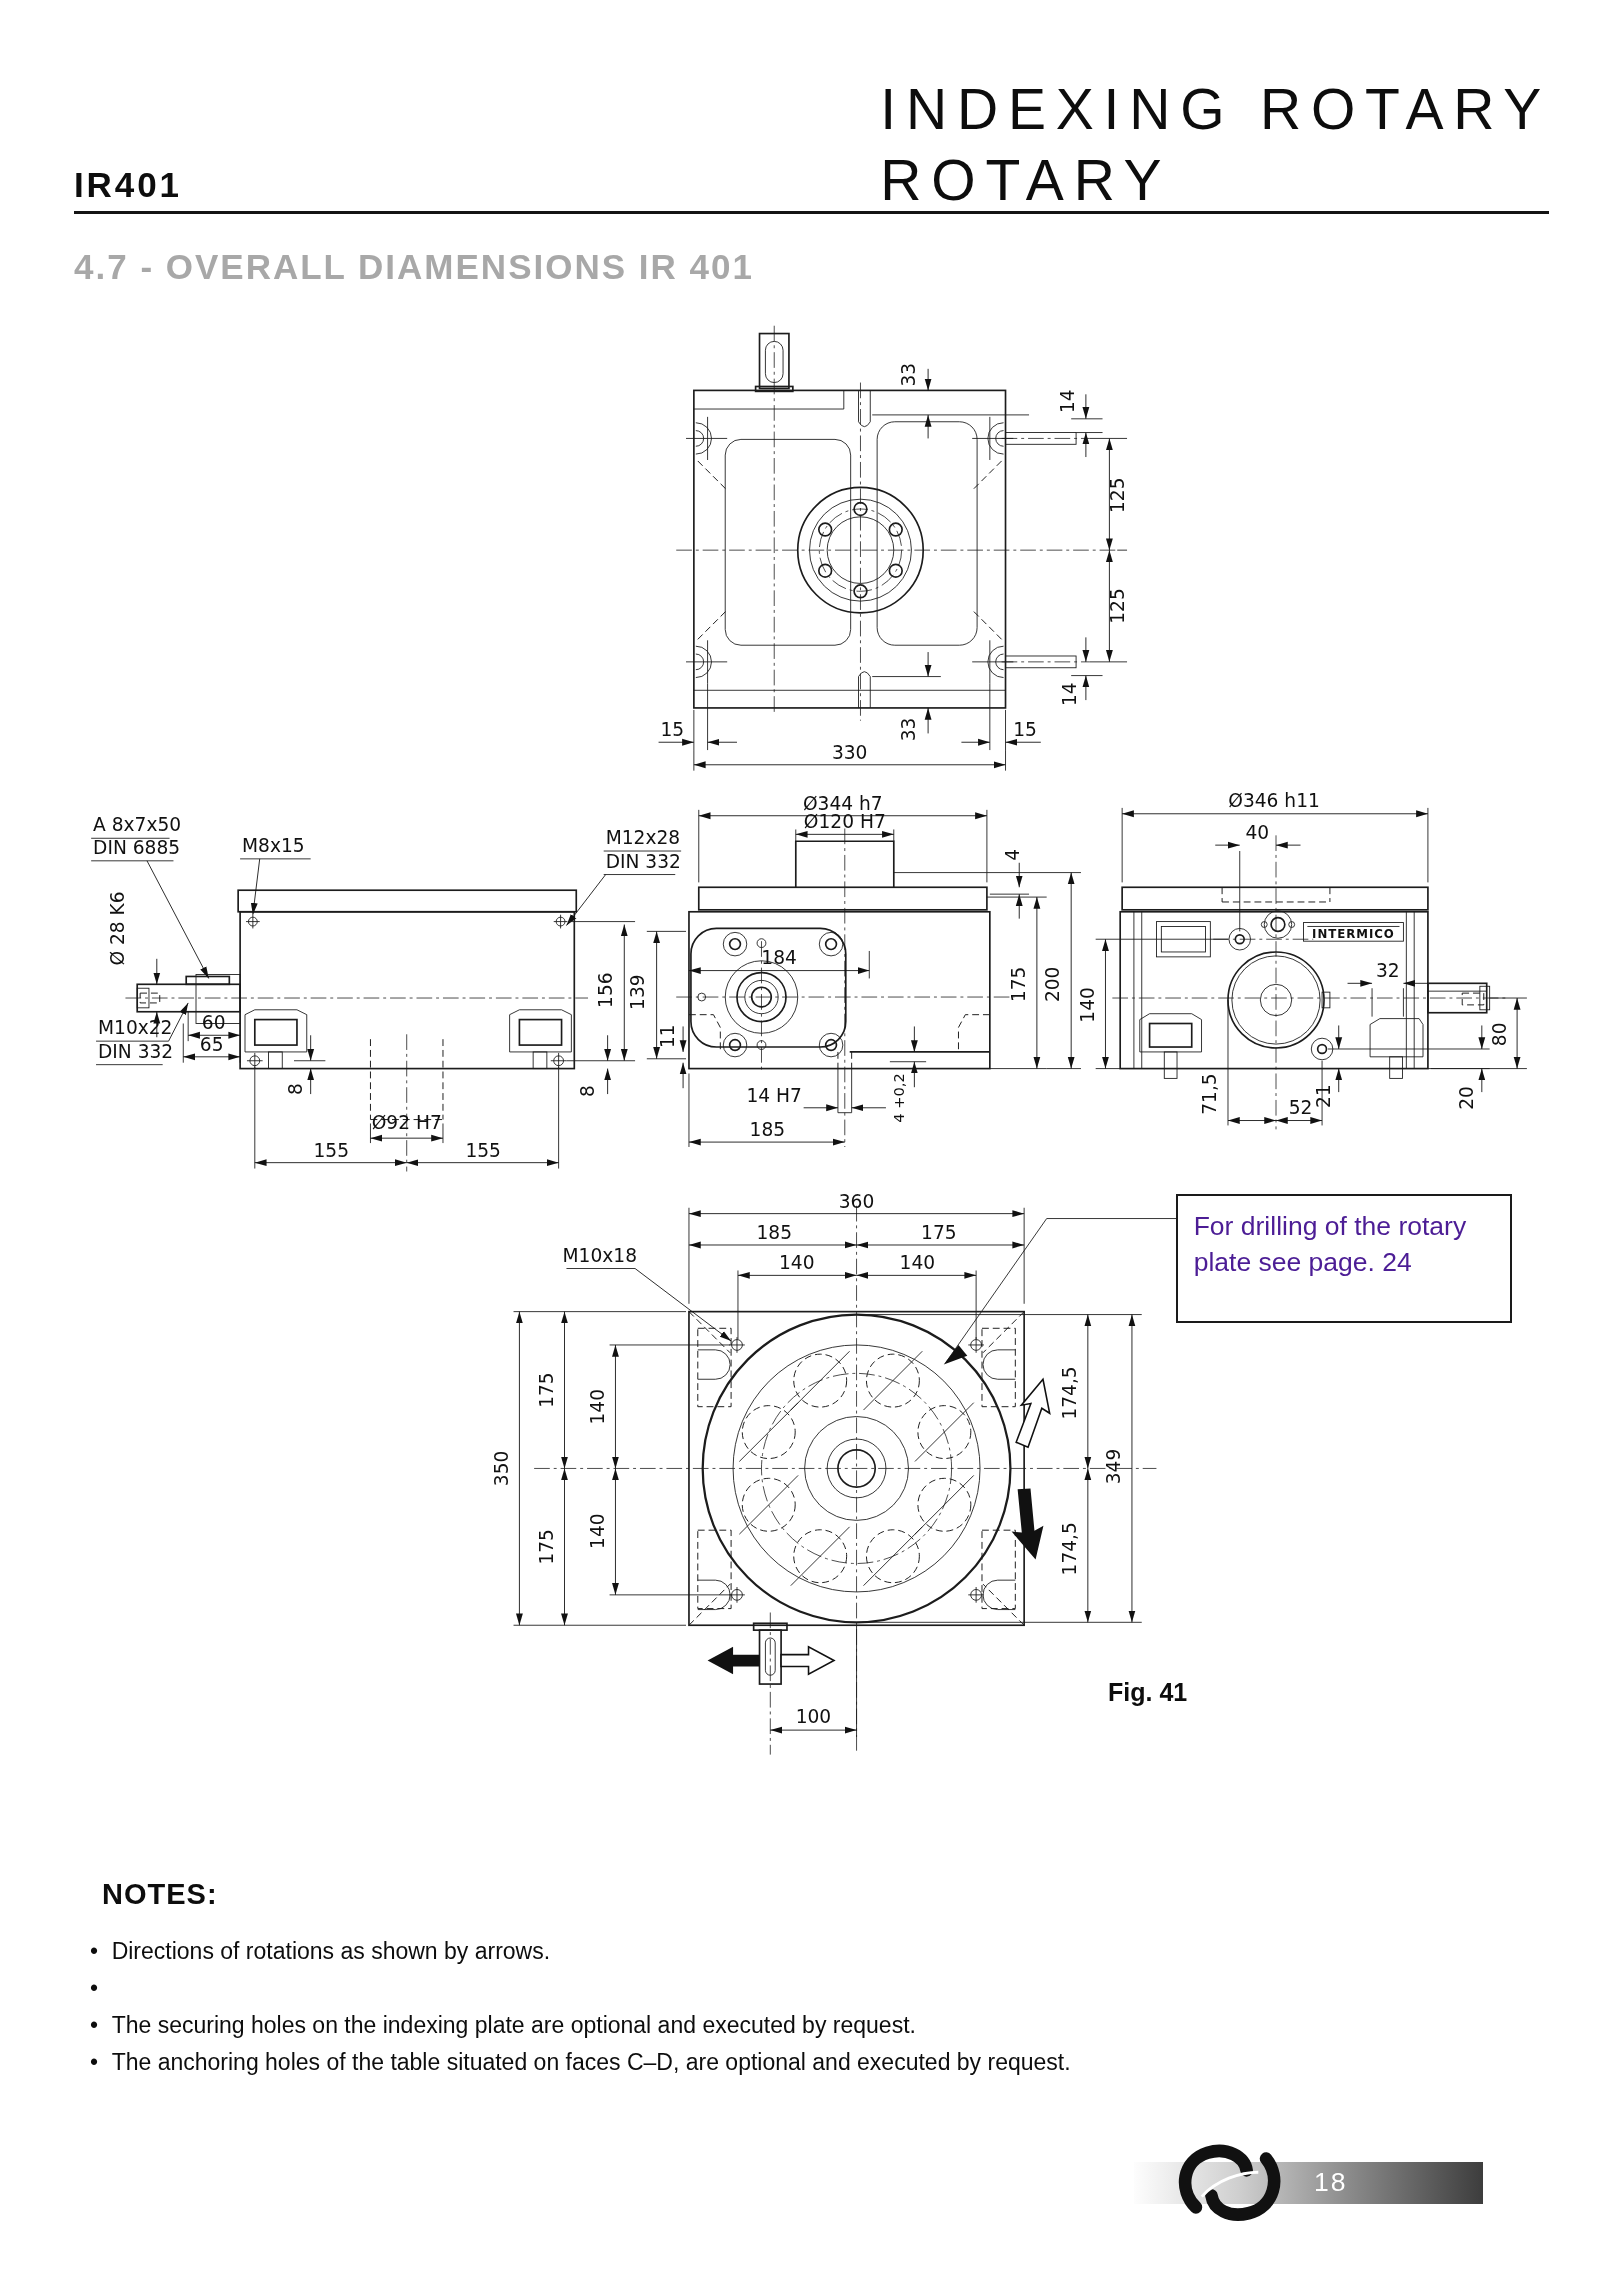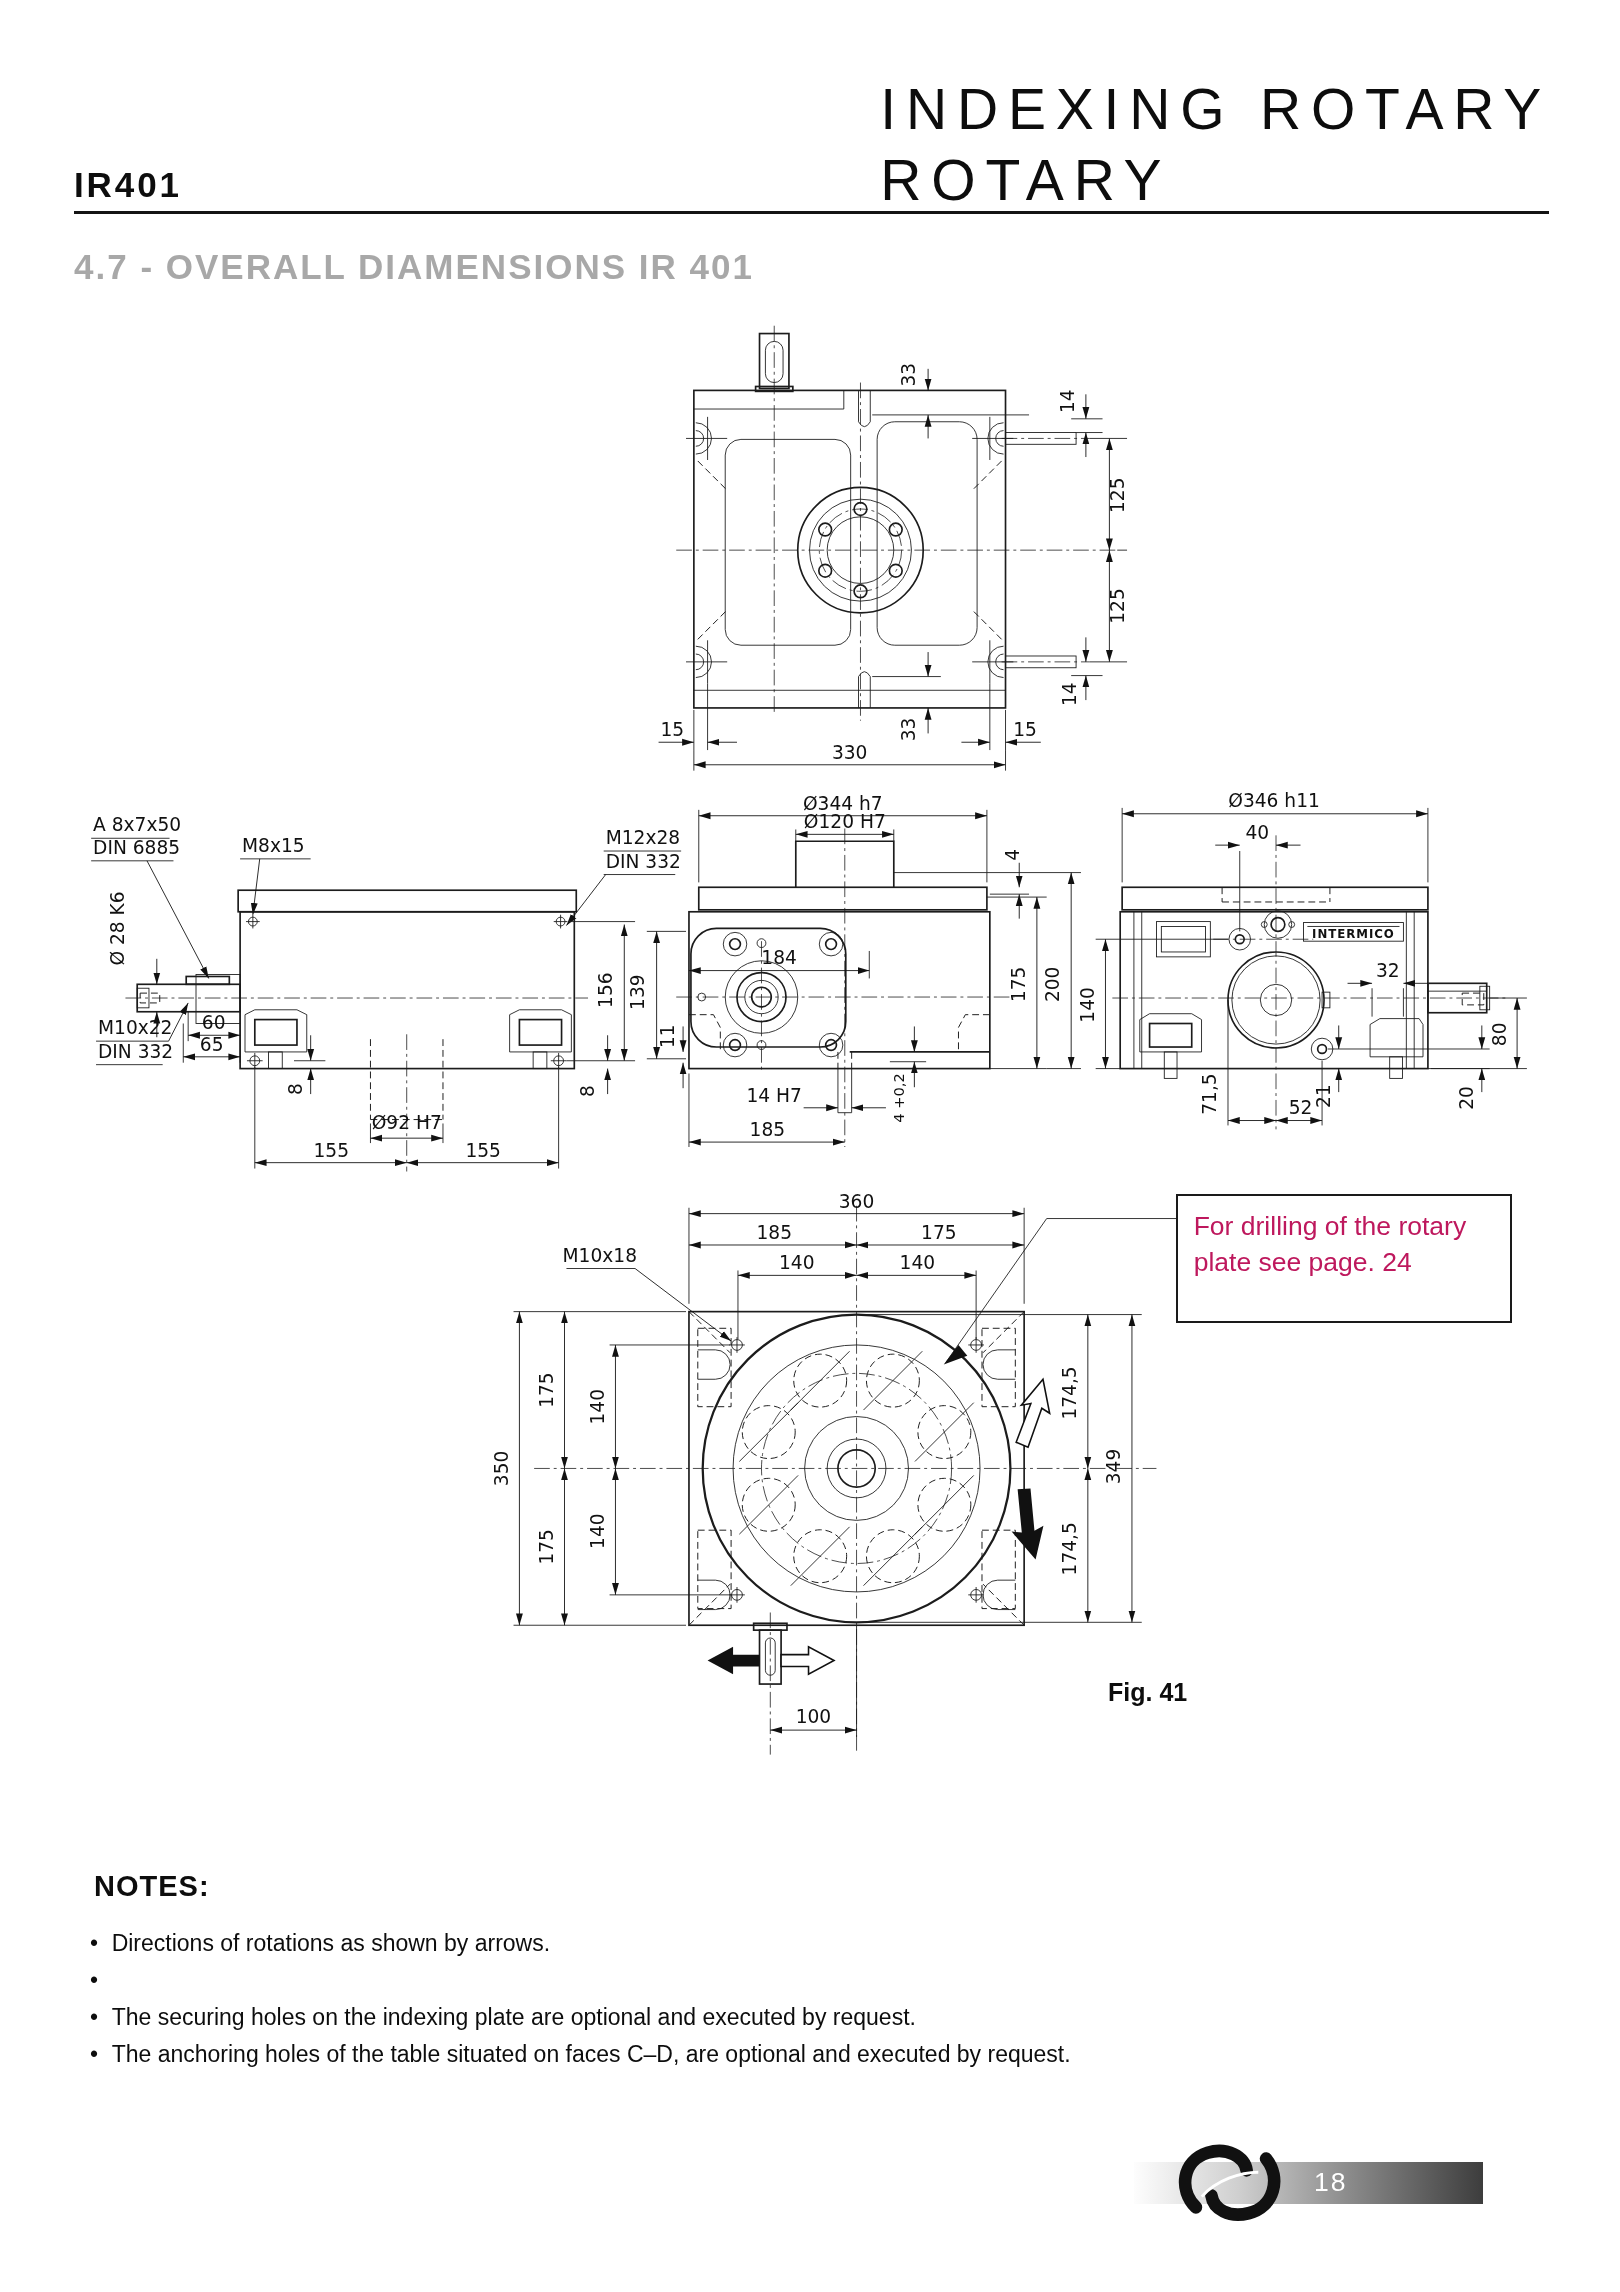--- a/index.html
+++ b/index.html
@@ -5,24 +5,24 @@
   html,body{margin:0;padding:0;background:#e8e8e8}
   .page{position:relative;width:1620px;height:2293px;background:#ffffff;
         font-family:"Liberation Sans",sans-serif;color:#111;overflow:hidden}
   .abs{position:absolute}
   .brand{right:69px;top:74px;text-align:left;font-size:57px;line-height:71px;
          letter-spacing:9.8px;font-weight:400;color:#0d0d0d}
   .model{left:74px;top:165px;font-size:35px;letter-spacing:2.9px;font-weight:700;color:#0d0d0d}
   .rule{left:74px;top:211px;width:1475px;height:2.9px;background:#141414}
   .section-title{left:74px;top:247px;font-size:35px;font-weight:700;color:#a8a8a8;letter-spacing:2px}
   .callout{left:1176px;top:1194px;width:336px;height:129px;box-sizing:border-box;
-           border:2px solid #1a1a1a;padding:11.8px 15.7px;font-size:26.5px;line-height:36px;color:#be185d}
+           border:2px solid #1a1a1a;padding:11.8px 15.7px;font-size:26.5px;line-height:36px;color:#4c1d95}
   .figlabel{left:1108px;top:1678px;font-size:25px;font-weight:700;color:#0d0d0d}
   .notes{left:86px;top:1862px;width:1460px}
-  .notes h2{margin:8px;font-size:29px;font-weight:800;letter-spacing:1px;color:#0d0d0d}
+  .notes h2{margin:16px;font-size:29px;font-weight:800;letter-spacing:1px;color:#0d0d0d}
   .notes ul{list-style:none;margin:21.6px 0 0 0;padding:0}
   .notes li{font-size:23px;line-height:37px;color:#0d0d0d;display:flex}
   .notes li .blt{margin:0 13.7px 0 3.9px}
   .pagebar{left:1134px;top:2162px;width:349px;height:42px;
            background:linear-gradient(90deg,#fdfdfd 0%,#cfcfcf 30%,#8a8a8a 62%,#3d3d3d 100%)}
   .pagenum{left:1314px;top:2167px;font-size:26.5px;font-weight:400;letter-spacing:2px;color:#ffffff}
   
   svg.draw{position:absolute;left:0;top:0}
   svg.draw .ol{fill:none;stroke:#1c1c1c;stroke-width:1.7}
   svg.draw .tl{fill:none;stroke:#1c1c1c;stroke-width:0.9}

